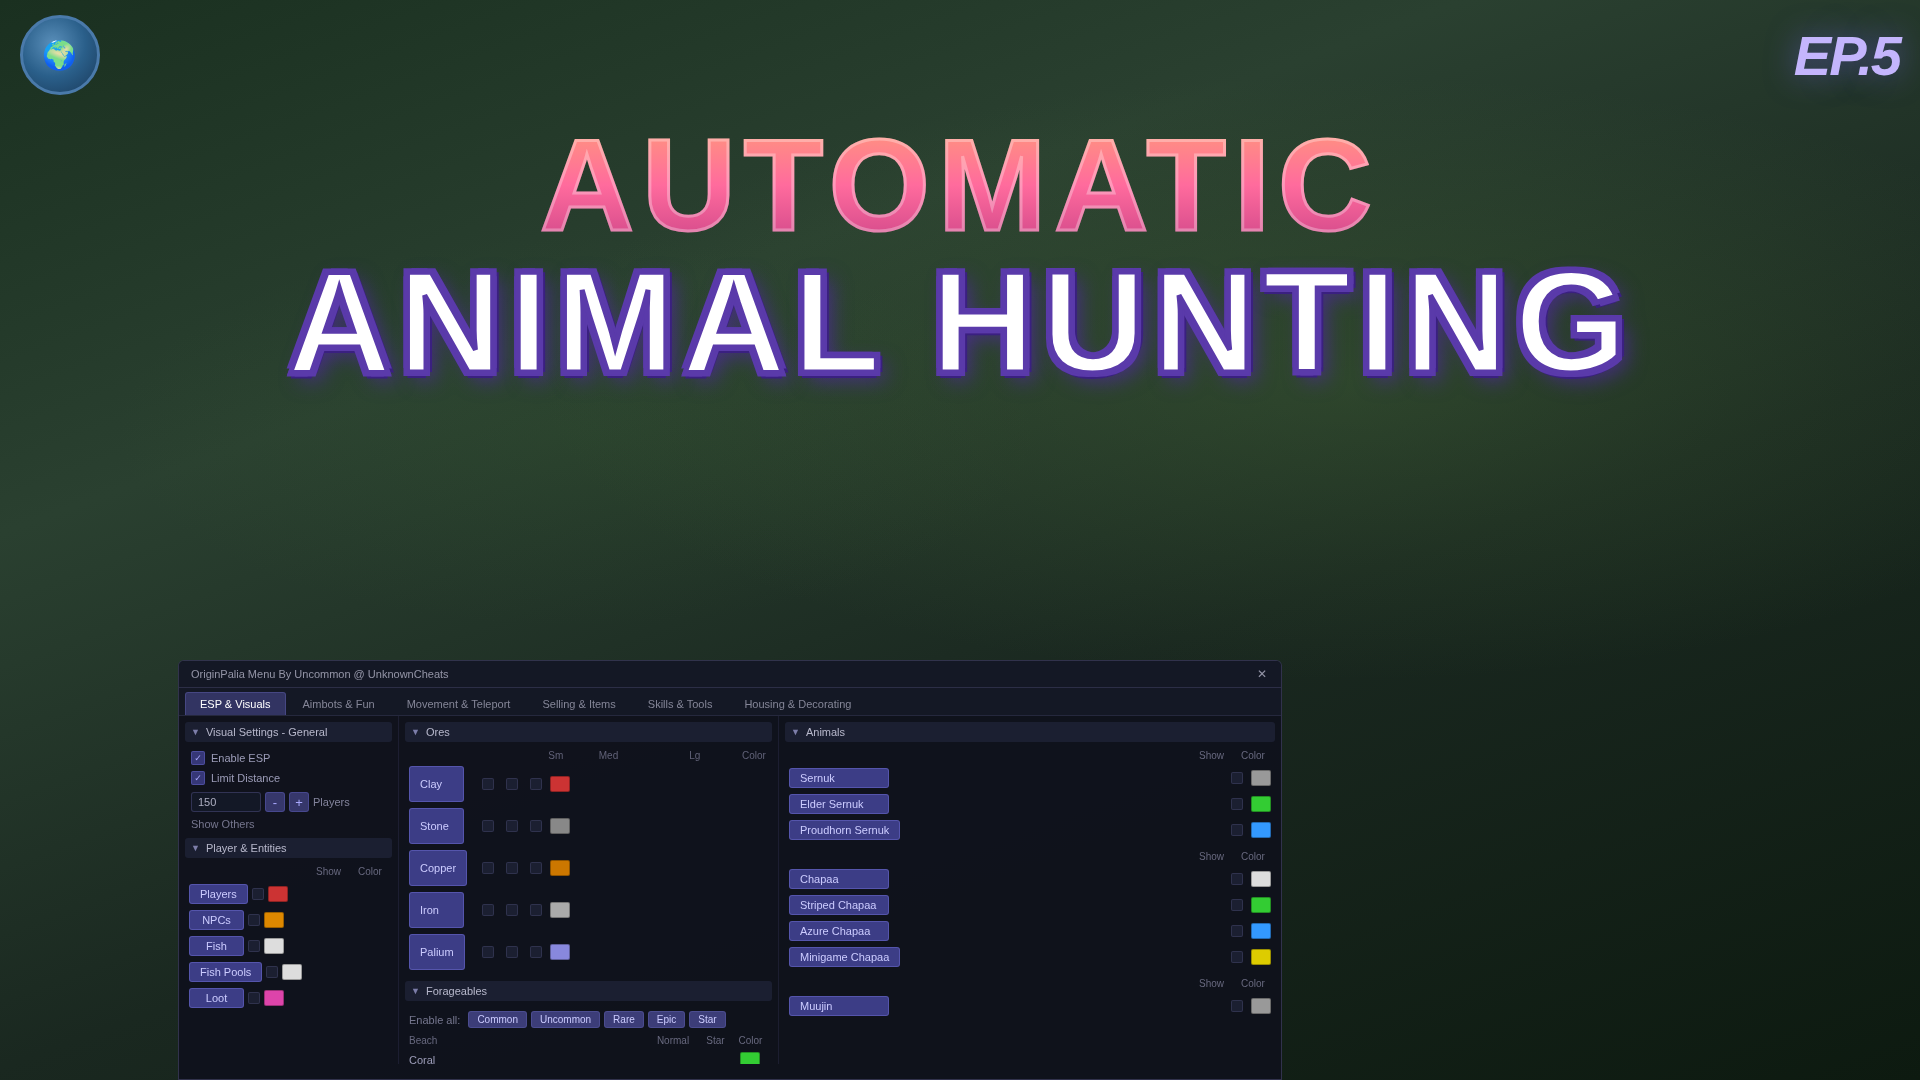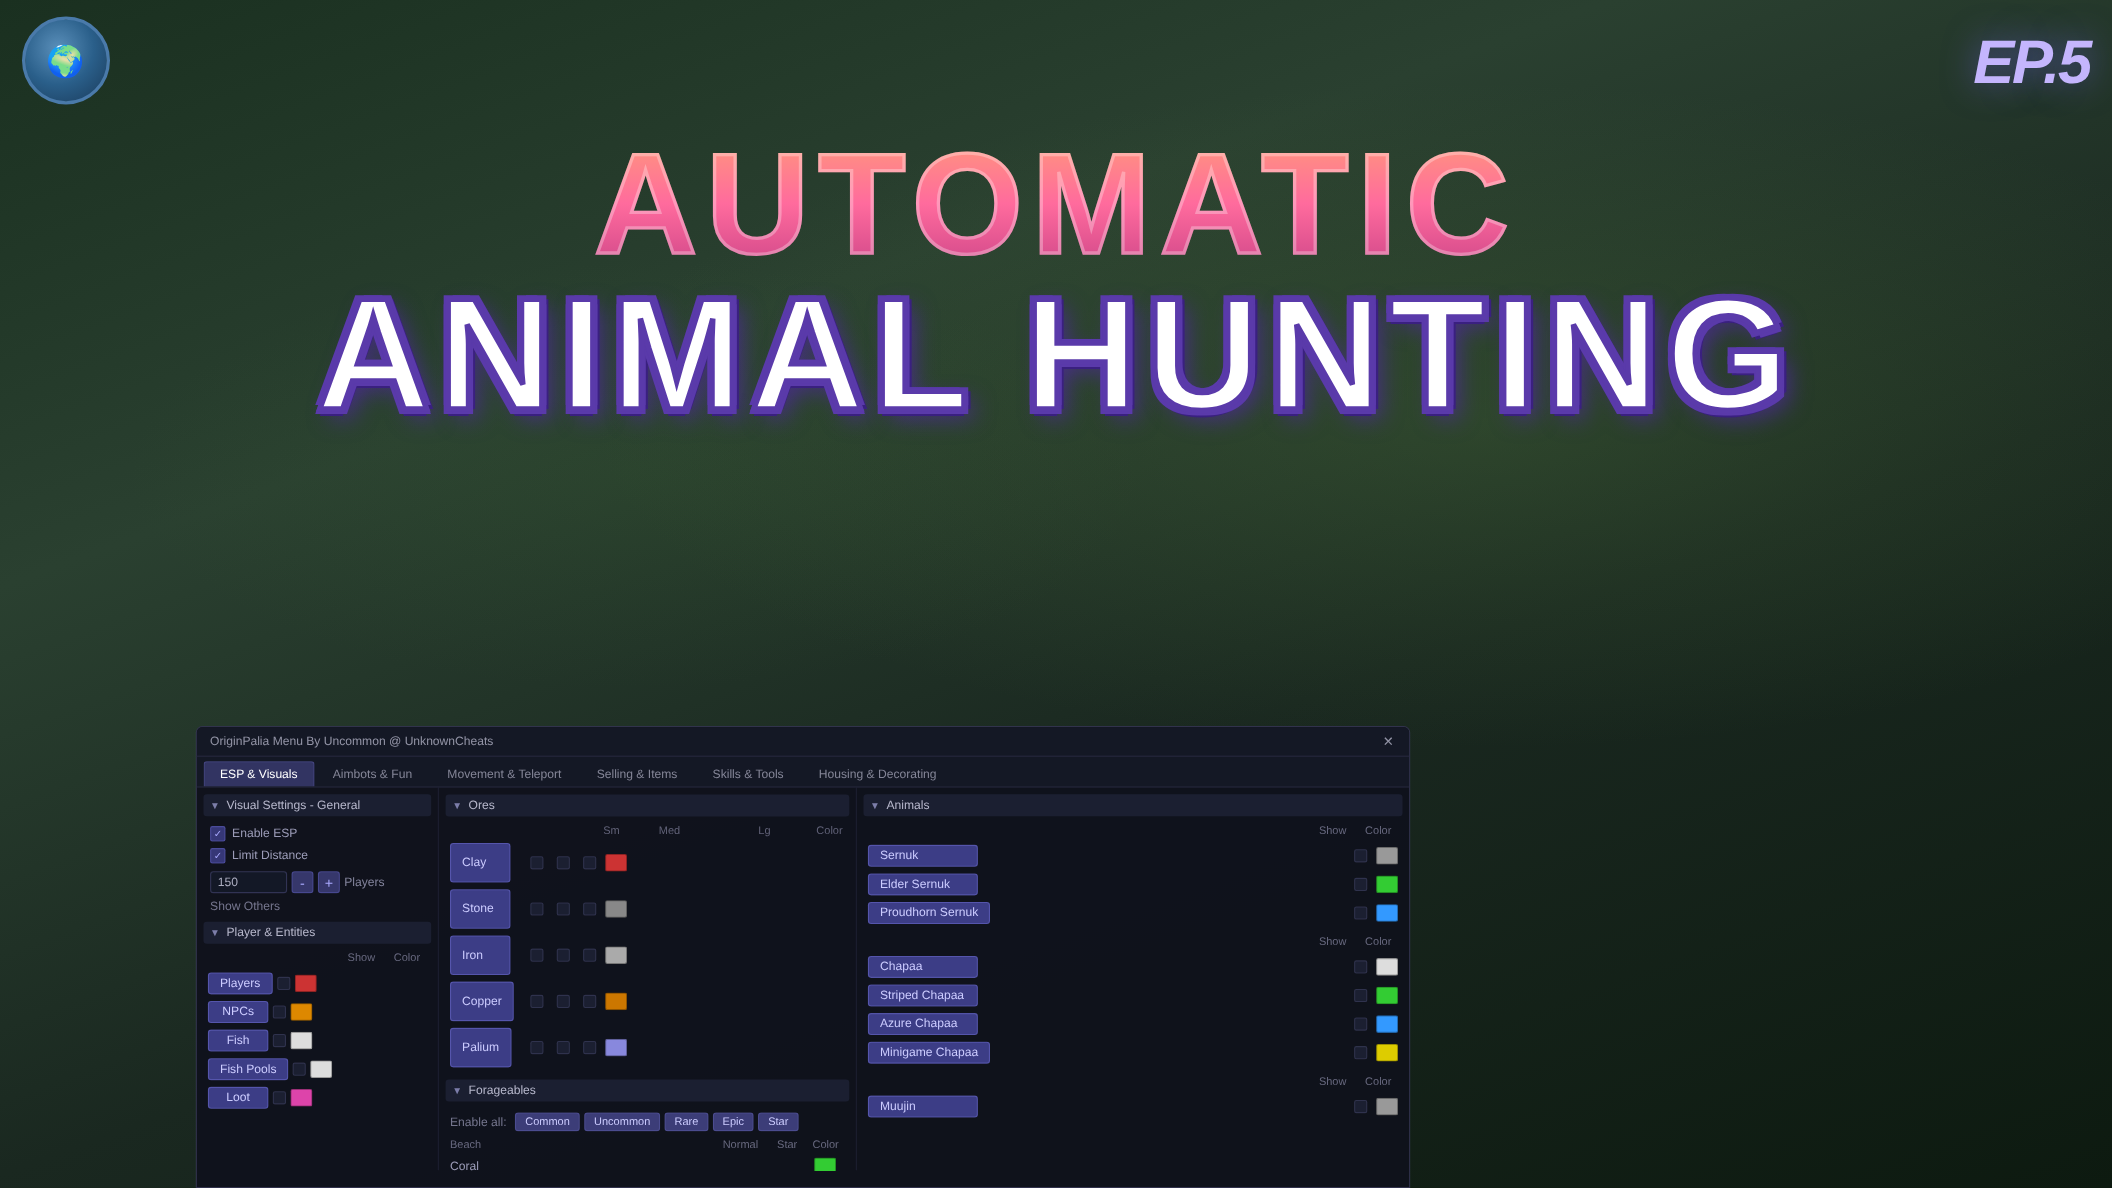--- a/index.html
+++ b/index.html
@@ -587,44 +587,44 @@
           </div>
         <div class="check-cell">
             <div class="check-dot"></div>
           </div>
         <div class="check-cell">
             <div class="check-dot"></div>
           </div>
         <div class="color-swatch c-gray"></div>
       </div>
       <div class="ore-row">
+        <div class="ore-btn-cell"><div class="item-btn">Copper</div></div>
+        <div class="check-cell">
+            <div class="check-dot"></div>
+          </div>
+        <div class="check-cell">
+            <div class="check-dot"></div>
+          </div>
+        <div class="check-cell">
+            <div class="check-dot"></div>
+          </div>
+        <div class="color-swatch c-orange"></div>
+      </div>
+      <div class="ore-row">
         <div class="ore-btn-cell"><div class="item-btn">Iron</div></div>
         <div class="check-cell">
             <div class="check-dot"></div>
           </div>
         <div class="check-cell">
             <div class="check-dot"></div>
           </div>
         <div class="check-cell">
             <div class="check-dot"></div>
           </div>
         <div class="color-swatch c-lgray"></div>
-      </div>
-      <div class="ore-row">
-        <div class="ore-btn-cell"><div class="item-btn">Copper</div></div>
-        <div class="check-cell">
-            <div class="check-dot"></div>
-          </div>
-        <div class="check-cell">
-            <div class="check-dot"></div>
-          </div>
-        <div class="check-cell">
-            <div class="check-dot"></div>
-          </div>
-        <div class="color-swatch c-orange"></div>
       </div>
       <div class="ore-row">
         <div class="ore-btn-cell"><div class="item-btn">Palium</div></div>
         <div class="check-cell">
             <div class="check-dot"></div>
           </div>
         <div class="check-cell">
             <div class="check-dot"></div>
           </div>
         <div class="check-cell">

